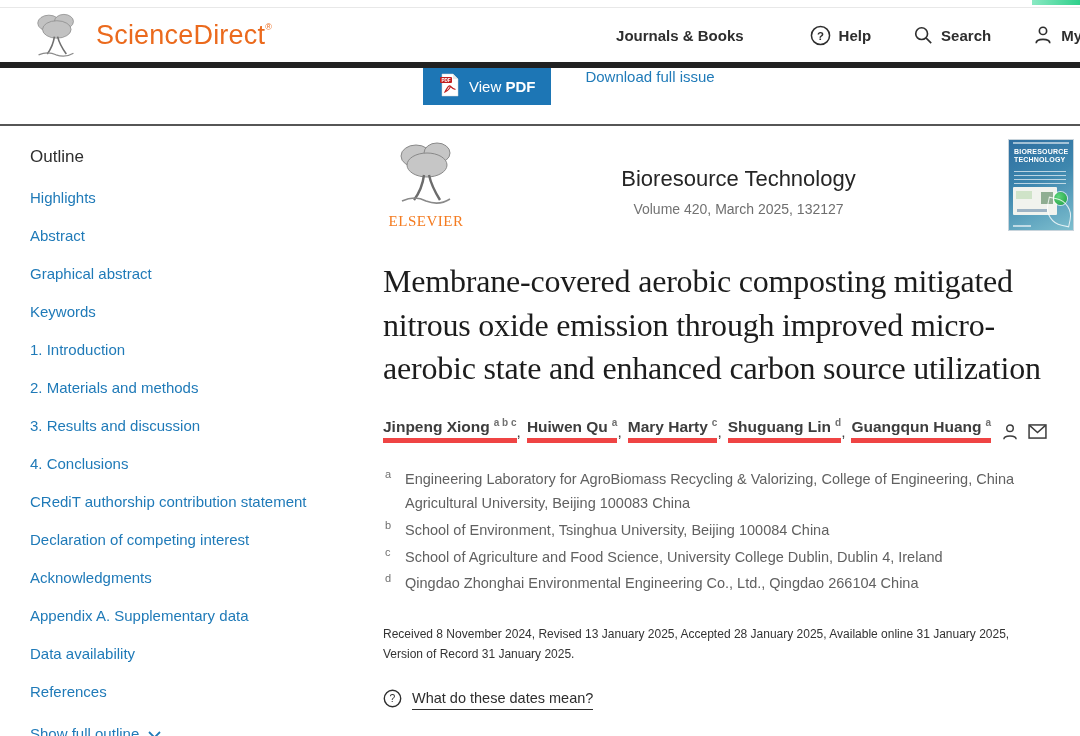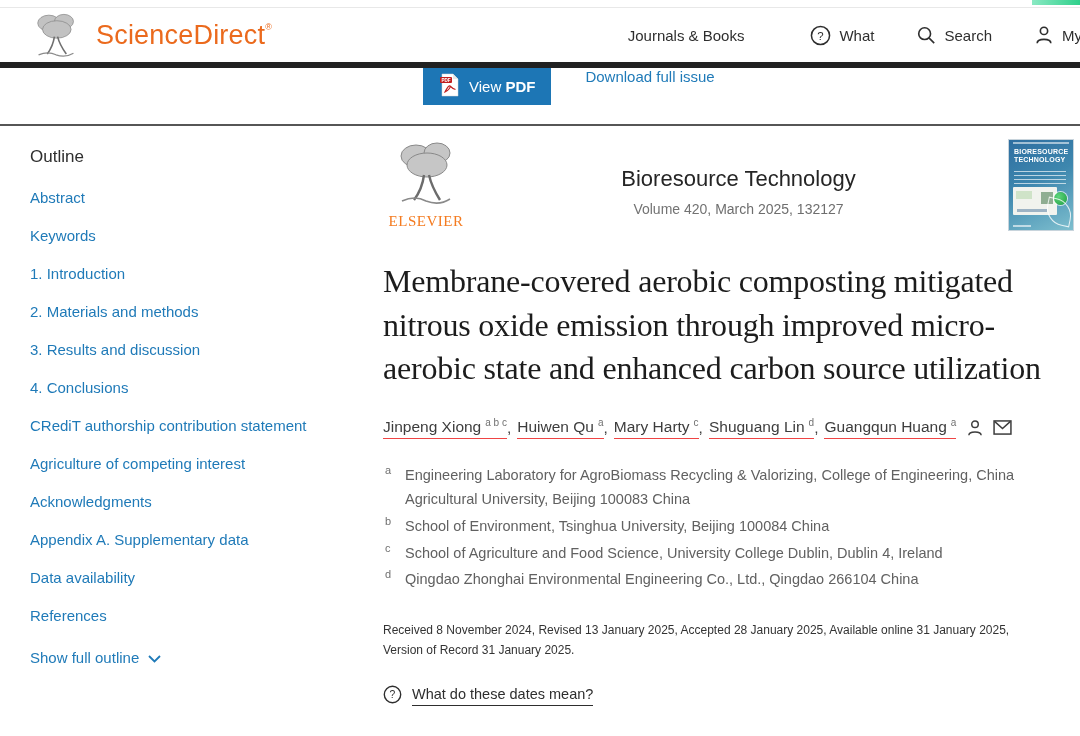--- a/index.html
+++ b/index.html
@@ -10,21 +10,21 @@
   .top-strip { position:relative; height:8px; background:#fff; border-bottom:1px solid #e8e8e8; }
   .green-bar { position:absolute; top:0; right:0; width:48px; height:5px;
     background:linear-gradient(90deg,#8ae9c3,#2fd08b); }
 
   
   .site-header { height:54px; display:flex; align-items:center; padding-left:30px; background:#fff; }
   .brand { display:flex; align-items:center; gap:14px; cursor:pointer; }
   .brand-name { color:#eb6a1d; font-size:27px; letter-spacing:0.2px; }
   .brand-mark { font-size:9px; vertical-align:14px; color:#eb6a1d; }
   .site-nav { margin-left:auto; display:flex; align-items:center; font-size:15px; color:#2e2e2e; }
-  .nav-item { display:flex; align-items:center; gap:8px; cursor:pointer; white-space:nowrap; }
+  .nav-item { display:flex; align-items:center; gap:8px; cursor:pointer; white-space:nowrap;font-weight:bold; }
   .nav-journals { margin-right:66px; }
   .nav-help   { margin-right:42px; }
   .nav-search { margin-right:42px; }
   .nav-account{ margin-right:-2px; }
   .nav-icon svg { display:block; }
 
   .dark-bar { height:6px; background:#212121; }
 
   
   .toolbar { height:58px; display:flex; align-items:flex-start; padding-left:423px;
@@ -78,21 +78,21 @@
   .cover-foot { position:absolute; bottom:4px; left:5px; width:18px; height:2px;
     background:rgba(255,255,255,.6); }
 
   
   .article-title { font-family:"Liberation Serif","DejaVu Serif",serif; font-weight:400;
     font-size:32px; line-height:1.36; color:#1c1c1c; margin-top:29px; max-width:672px;
     letter-spacing:-0.2px; }
 
   .authors { margin-top:26px; font-size:15.5px; color:#3d3d3d; display:flex; align-items:flex-end;
     flex-wrap:wrap; }
-  .author { border-bottom:1px solid #ef4444; padding-bottom:2px; cursor:pointer; white-space:nowrap; }
+  .author { border-bottom:5px solid #ef4444; padding-bottom:2px; cursor:pointer; white-space:nowrap;font-weight:bold; }
   .author sup { font-size:10px; color:#707070; margin-left:4px; }
   .author-sep { margin-right:6px; padding-bottom:2px; }
   .author-icons { display:flex; align-items:center; gap:9px; margin-left:10px; padding-bottom:2px; }
   .author-icons svg { display:block; }
 
   .affiliations { margin-top:24px; }
   .affiliation { position:relative; padding-left:22px; max-width:640px; color:#616161;
     font-size:14.5px; line-height:1.7; margin-bottom:2px; }
   .affiliation .aff-sup { position:absolute; left:2px; top:-2px; font-size:11px; color:#707070; }
 
@@ -130,21 +130,21 @@
     <div class="nav-item nav-journals">
       <span>Journals &amp; Books</span>
     </div>
     <div class="nav-item nav-help">
       <span class="nav-icon">
         <svg width="21" height="21" viewBox="0 0 22 22">
           <circle cx="11" cy="11" r="9.5" fill="none" stroke="#2e2e2e" stroke-width="1.6"></circle>
           <text x="11" y="15.5" text-anchor="middle" font-size="12" fill="#2e2e2e" font-family="Liberation Sans, sans-serif">?</text>
         </svg>
       </span>
-      <span>What</span>
+      <span>Help</span>
     </div>
     <div class="nav-item nav-search">
       <span class="nav-icon">
         <svg width="20" height="20" viewBox="0 0 22 22">
           <circle cx="9.5" cy="9.5" r="6.5" fill="none" stroke="#2e2e2e" stroke-width="1.8"></circle>
           <line x1="14.5" y1="14.5" x2="20" y2="20" stroke="#2e2e2e" stroke-width="1.8"></line>
         </svg>
       </span>
       <span>Search</span>
     </div>
@@ -175,28 +175,30 @@
     </span>
     <span><span class="w1">View</span> <span class="w2">PDF</span></span>
   </button>
   <a class="download-link">Download full issue</a>
 </div>
 
 <div class="main">
 
   <aside class="sidebar">
     <div class="outline-title">Outline</div>
+    <a class="outline-link">Highlights</a>
     <a class="outline-link">Abstract</a>
+    <a class="outline-link">Graphical abstract</a>
     <a class="outline-link">Keywords</a>
     <a class="outline-link">1. Introduction</a>
     <a class="outline-link">2. Materials and methods</a>
     <a class="outline-link">3. Results and discussion</a>
     <a class="outline-link">4. Conclusions</a>
     <a class="outline-link">CRediT authorship contribution statement</a>
-    <a class="outline-link">Agriculture of competing interest</a>
+    <a class="outline-link">Declaration of competing interest</a>
     <a class="outline-link">Acknowledgments</a>
     <a class="outline-link">Appendix A. Supplementary data</a>
     <a class="outline-link">Data availability</a>
     <a class="outline-link">References</a>
     <div class="show-outline">
       <span>Show full outline</span>
       <span>
         <svg width="13" height="8" viewBox="0 0 13 8">
             <polyline points="1,1 6.5,6.5 12,1" fill="none" stroke="#1f7ab8" stroke-width="1.8"></polyline>
           </svg>

